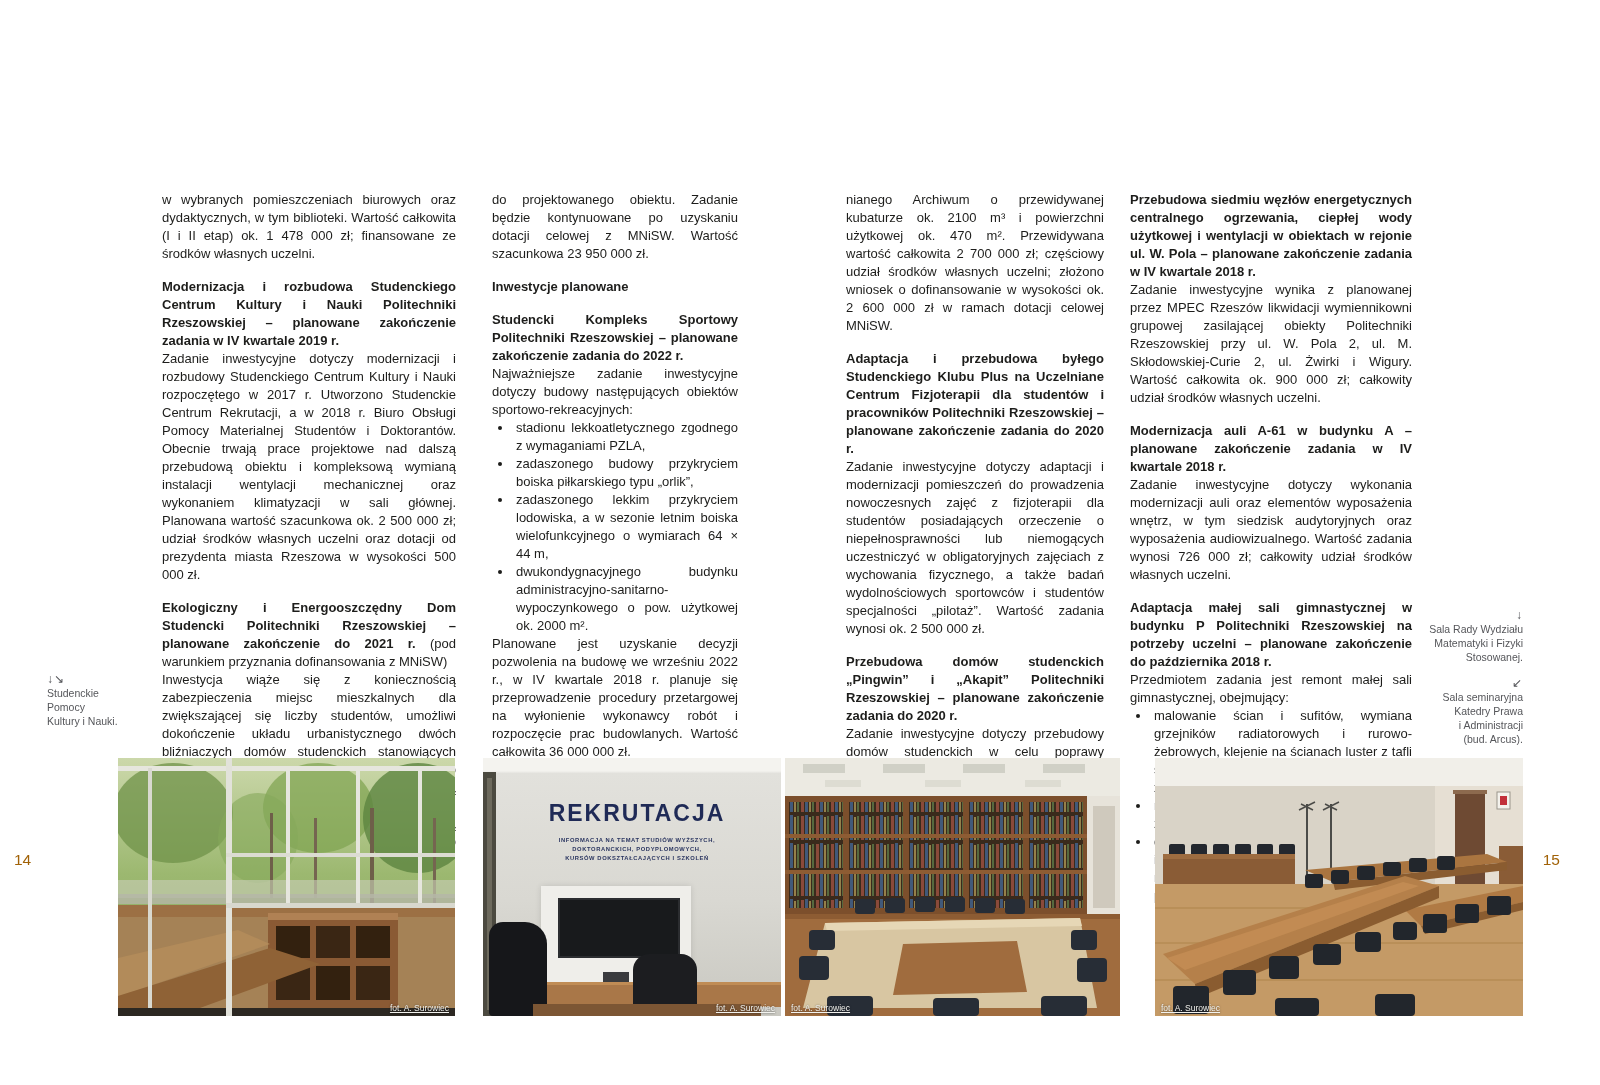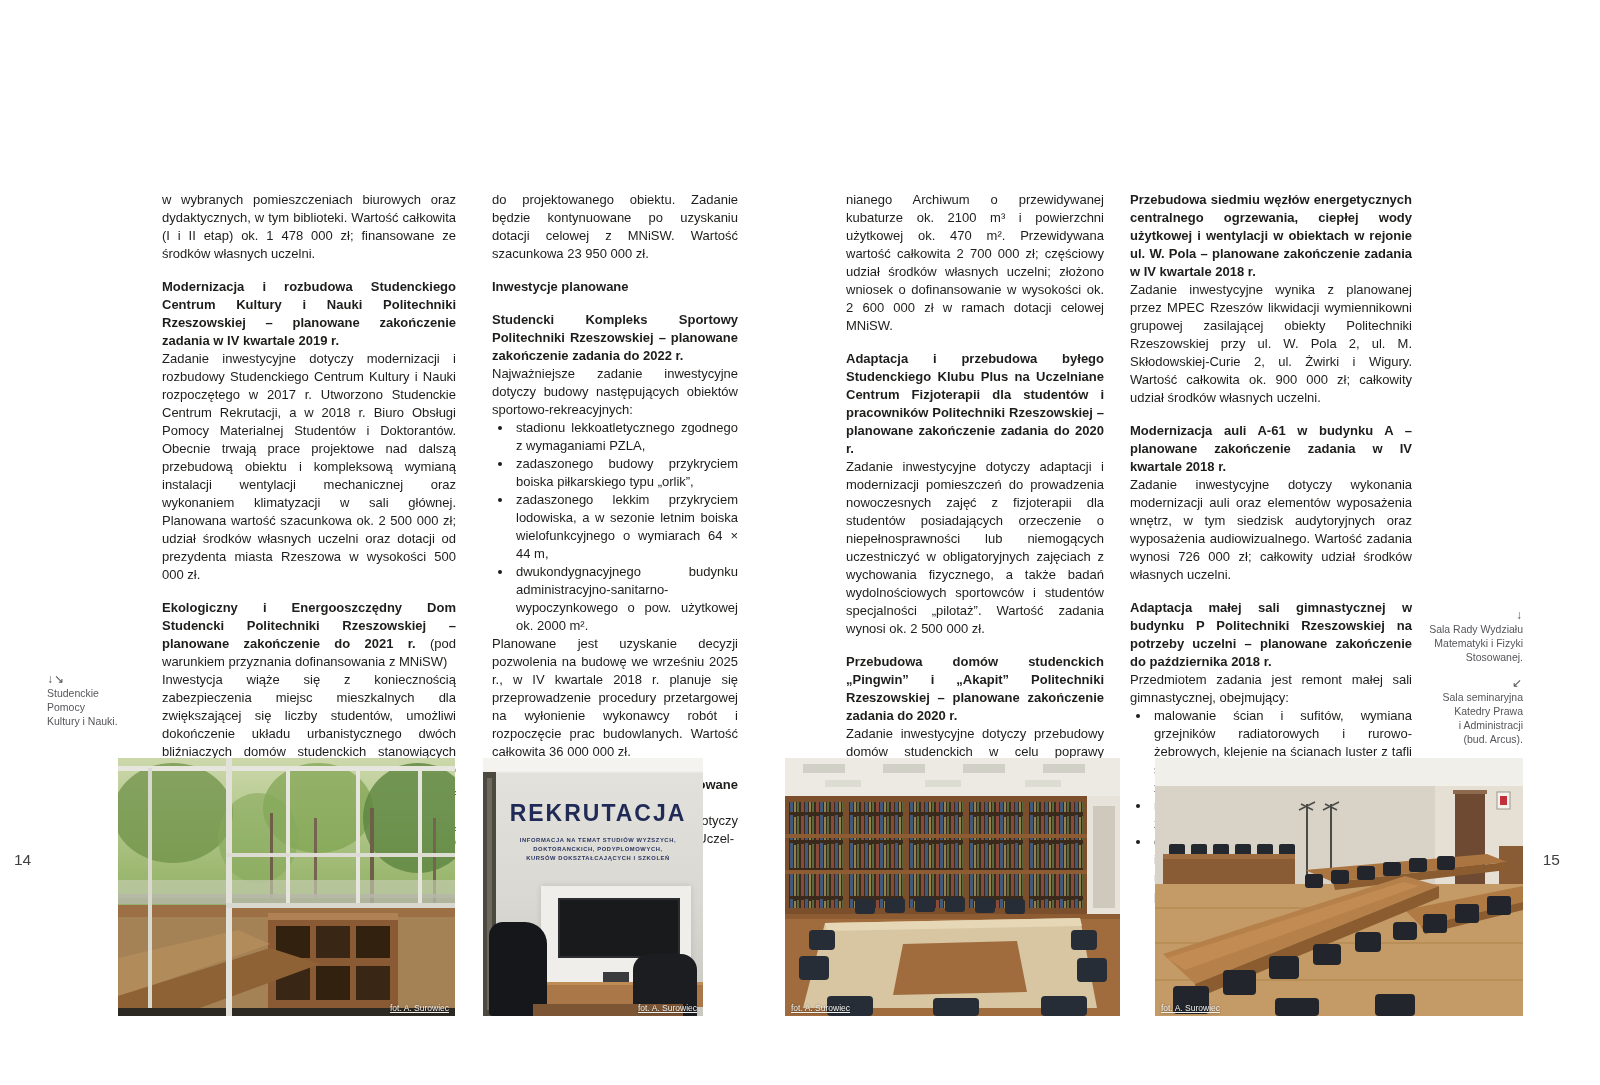--- a/index.html
+++ b/index.html
@@ -19,33 +19,33 @@
   #col2{left:492px;width:246px;}
   #col3{left:846px;width:258px;}
   #col4{left:1130px;width:282px;}
   .col p{margin:0;}
   .h{font-weight:bold;}
   .g{margin-top:15px !important;}
   .reg{font-weight:400;}
   .col ul{margin:0;padding:0 0 0 21px;list-style:disc;}
   .col li{padding-left:3px;margin:0;}
   
-  .pageno{position:absolute;top:851px;font-size:15.5px;color:#404040;}
+  .pageno{position:absolute;top:851px;font-size:15.5px;color:#a16207;}
   #pageno-left{left:14px;}
   #pageno-right{right:40px;}
   
   .note{position:absolute;font-size:10.5px;line-height:14px;color:#55565a;}
   .note .arrow{font-size:12px;letter-spacing:1px;display:block;}
   #note-left{left:47px;top:672px;width:110px;text-align:left;}
   #note-right-1{right:77px;top:608px;width:130px;text-align:right;}
   #note-right-2{right:77px;top:676px;width:130px;text-align:right;}
   
   .photo{position:absolute;top:758px;height:258px;overflow:hidden;background:#9a9a92;}
   #photo1{left:118px;width:337px;}
-  #photo2{left:483px;width:220px;}
+  #photo2{left:483px;width:298px;}
   #photo3{left:785px;width:335px;}
   #photo4{left:1155px;width:368px;}
   .photo svg{display:block;width:100%;height:100%;}
   .credit{
     position:absolute;bottom:3px;font-size:8.5px;color:#f2f2ee;
     text-shadow:0 0 2px rgba(0,0,0,.55);white-space:nowrap;text-decoration:underline;
   }
   .credit.r{right:6px;} .credit.l{left:6px;}
   
   #photo2{background:linear-gradient(180deg,#f4f3ef 0%,#f4f3ef 5%,#e2e1dc 6%,#d9d8d2 55%,#c9c8c1 100%);}
@@ -103,21 +103,21 @@
     <p>do projektowanego obiektu. Zadanie będzie kontynuowane po uzyskaniu dotacji celowej z MNiSW. Wartość szacunkowa 23 950 000 zł.</p>
     <p class="h g">Inwestycje planowane</p>
     <p class="h g">Studencki Kompleks Sportowy Politechniki Rzeszowskiej – planowane zakończenie zadania do 2022 r.</p>
     <p>Najważniejsze zadanie inwestycyjne dotyczy budowy następujących obiektów sportowo-rekreacyjnych:</p>
     <ul>
       <li>stadionu lekkoatletycznego zgodnego z wymaganiami PZLA,</li>
       <li>zadaszonego budowy przykryciem boiska piłkarskiego typu „orlik”,</li>
       <li>zadaszonego lekkim przykryciem lodowiska, a w sezonie letnim boiska wielofunkcyjnego o wymiarach 64 × 44 m,</li>
       <li>dwukondygnacyjnego budynku administracyjno-sanitarno-wypoczynkowego o pow. użytkowej ok. 2000 m².</li>
     </ul>
-    <p>Planowane jest uzyskanie decyzji pozwolenia na budowę we wrześniu 2025 r., w IV kwartale 2018 r. planuje się przeprowadzenie procedury przetargowej na wyłonienie wykonawcy robót i rozpoczęcie prac budowlanych. Wartość całkowita 36 000 000 zł.</p>
+    <p>Planowane jest uzyskanie decyzji pozwolenia na budowę we wrześniu 2022 r., w IV kwartale 2018 r. planuje się przeprowadzenie procedury przetargowej na wyłonienie wykonawcy robót i rozpoczęcie prac budowlanych. Wartość całkowita 36 000 000 zł.</p>
     <p class="h g">Uczelniane Archiwum PRz – planowane zakończenie zadania do 2012 r.</p>
     <p>Planowane zadanie inwestycyjne dotyczy zaprojektowania i budowy budynku Uczel-</p>
   </section>
 
   <section class="col" id="col3">
     <p>nianego Archiwum o przewidywanej kubaturze ok. 2100 m³ i powierzchni użytkowej ok. 470 m². Przewidywana wartość całkowita 2 700 000 zł; częściowy udział środków własnych uczelni; złożono wniosek o dofinansowanie w wysokości ok. 2 600 000 zł w ramach dotacji celowej MNiSW.</p>
     <p class="h g">Adaptacja i przebudowa byłego Studenckiego Klubu Plus na Uczelniane Centrum Fizjoterapii dla studentów i pracowników Politechniki Rzeszowskiej – planowane zakończenie zadania do 2020 r.</p>
     <p>Zadanie inwestycyjne dotyczy adaptacji i modernizacji pomieszczeń do prowadzenia nowoczesnych zajęć z fizjoterapii dla studentów posiadających orzeczenie o niepełnosprawności lub niemogących uczestniczyć w obligatoryjnych zajęciach z wychowania fizycznego, a także badań wydolnościowych sportowców i studentów specjalności „pilotaż”. Wartość zadania wynosi ok. 2 500 000 zł.</p>
     <p class="h g">Przebudowa domów studenckich „Pingwin” i „Akapit” Politechniki Rzeszowskiej – planowane zakończenie zadania do 2020 r.</p>
     <p>Zadanie inwestycyjne dotyczy przebudowy domów studenckich w celu poprawy warunków sanitarnych oraz podwyższenia standardu i komfortu mieszkania dla studentów. Wartość całkowita 10 800 000 zł (złożono wnioski o dofinansowanie do MNiSW).</p>

